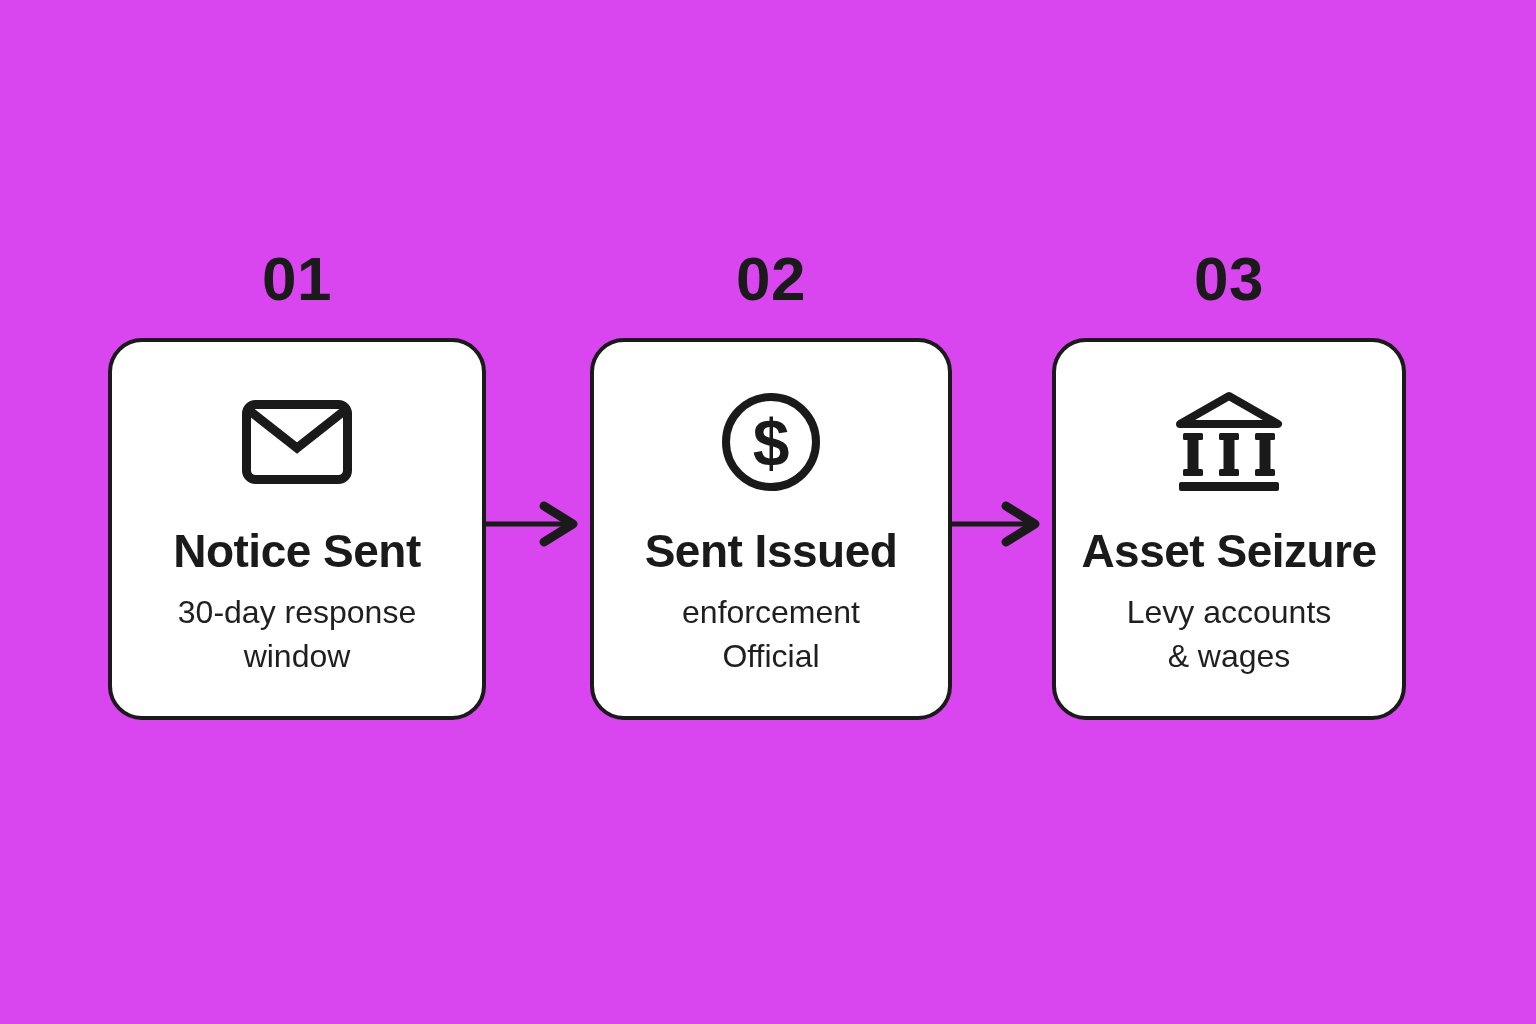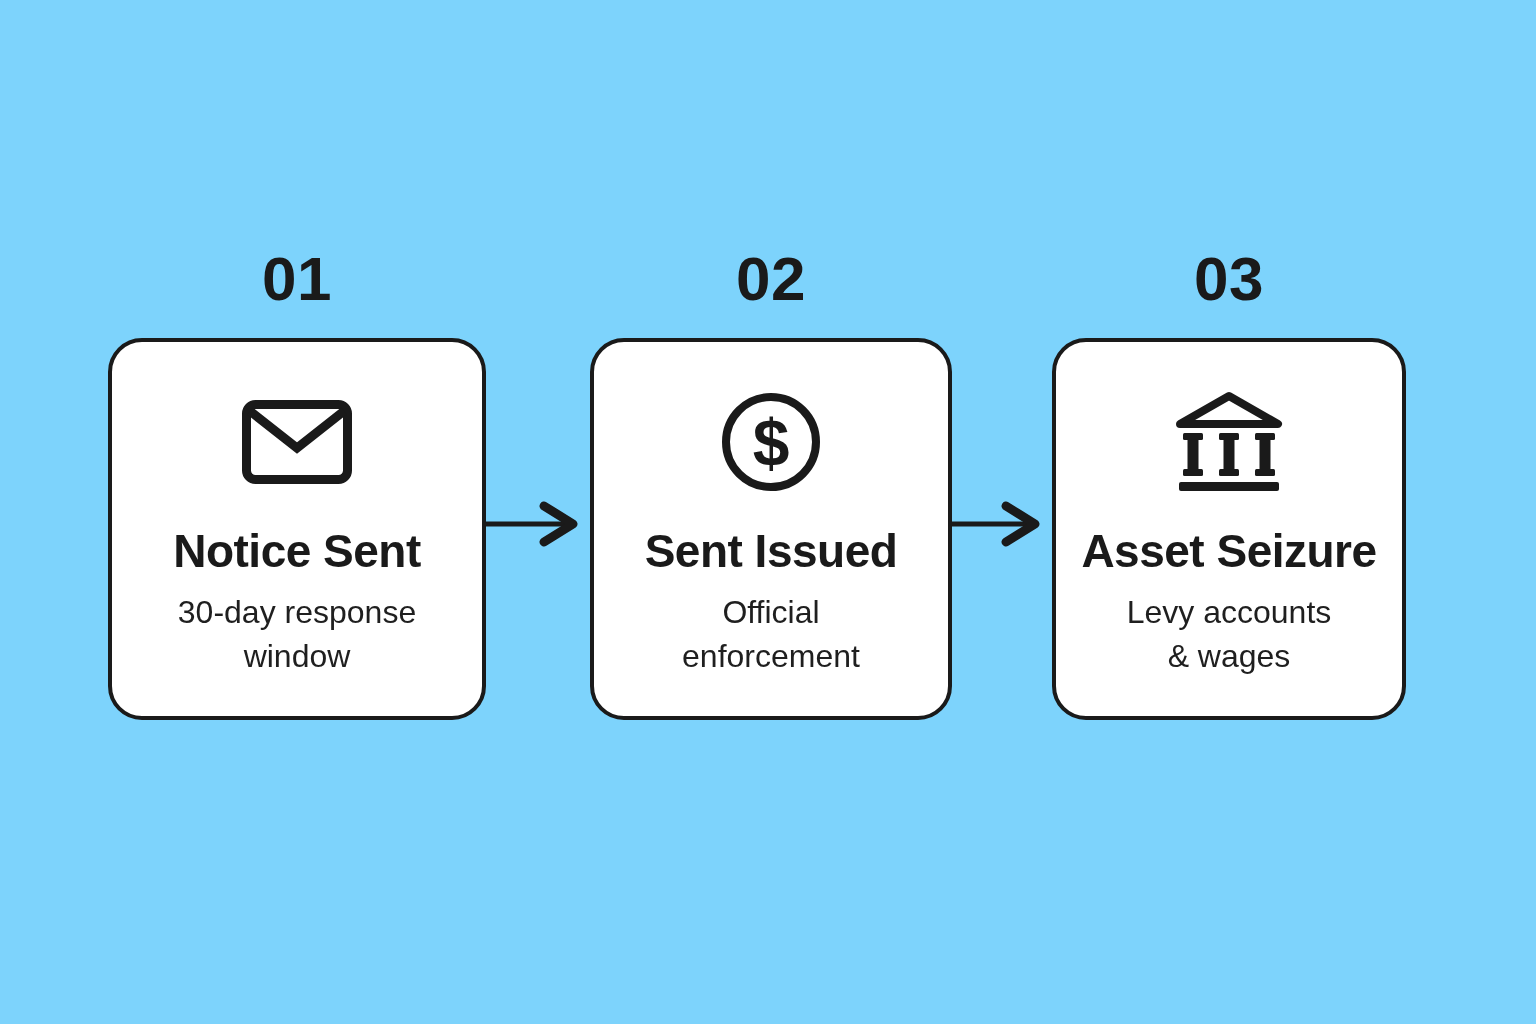--- a/index.html
+++ b/index.html
@@ -1,21 +1,21 @@
 <!DOCTYPE html>
 <html><head>
 <meta charset="utf-8">
 <style>
   * { box-sizing: border-box; }
   html, body { margin: 0; padding: 0; background: #ffffff; }
   .stage {
     position: relative;
     width: 1536px;
     height: 1024px;
-    background: #7dd3fc;
+    background: #d946ef;
     font-family: "Liberation Sans", sans-serif;
     color: #1a1a1a;
     overflow: hidden;
   }
   .step {
     position: absolute;
     top: 246px;
     display: flex;
     flex-direction: column;
     align-items: center;
@@ -107,22 +107,22 @@
     <div class="step-number">02</div>
     <div class="step-box">
       <div class="icon-wrap">
         <svg width="104" height="104" viewBox="0 0 104 104" aria-hidden="true">
           <circle cx="52" cy="52" r="45" fill="none" stroke="#1a1a1a" stroke-width="8"></circle>
           <text x="52" y="76" text-anchor="middle" font-family="Liberation Sans, sans-serif" font-size="66" font-weight="700" fill="#1a1a1a">$</text>
         </svg>
       </div>
       <div class="step-title">Sent Issued</div>
       <div class="step-subtitle">
+        <div>enforcement</div>
         <div>Official</div>
-        <div>enforcement</div>
       </div>
     </div>
   </div>
 
   <div class="connector" id="connector-2">
     <svg width="100" height="46" viewBox="0 0 100 46" aria-hidden="true">
       <path d="M0 23 L82 23" fill="none" stroke="#1a1a1a" stroke-width="5"></path>
       <path d="M58 5 L87 23 L58 41" fill="none" stroke="#1a1a1a" stroke-width="9" stroke-linecap="round" stroke-linejoin="round"></path>
     </svg>
   </div>

